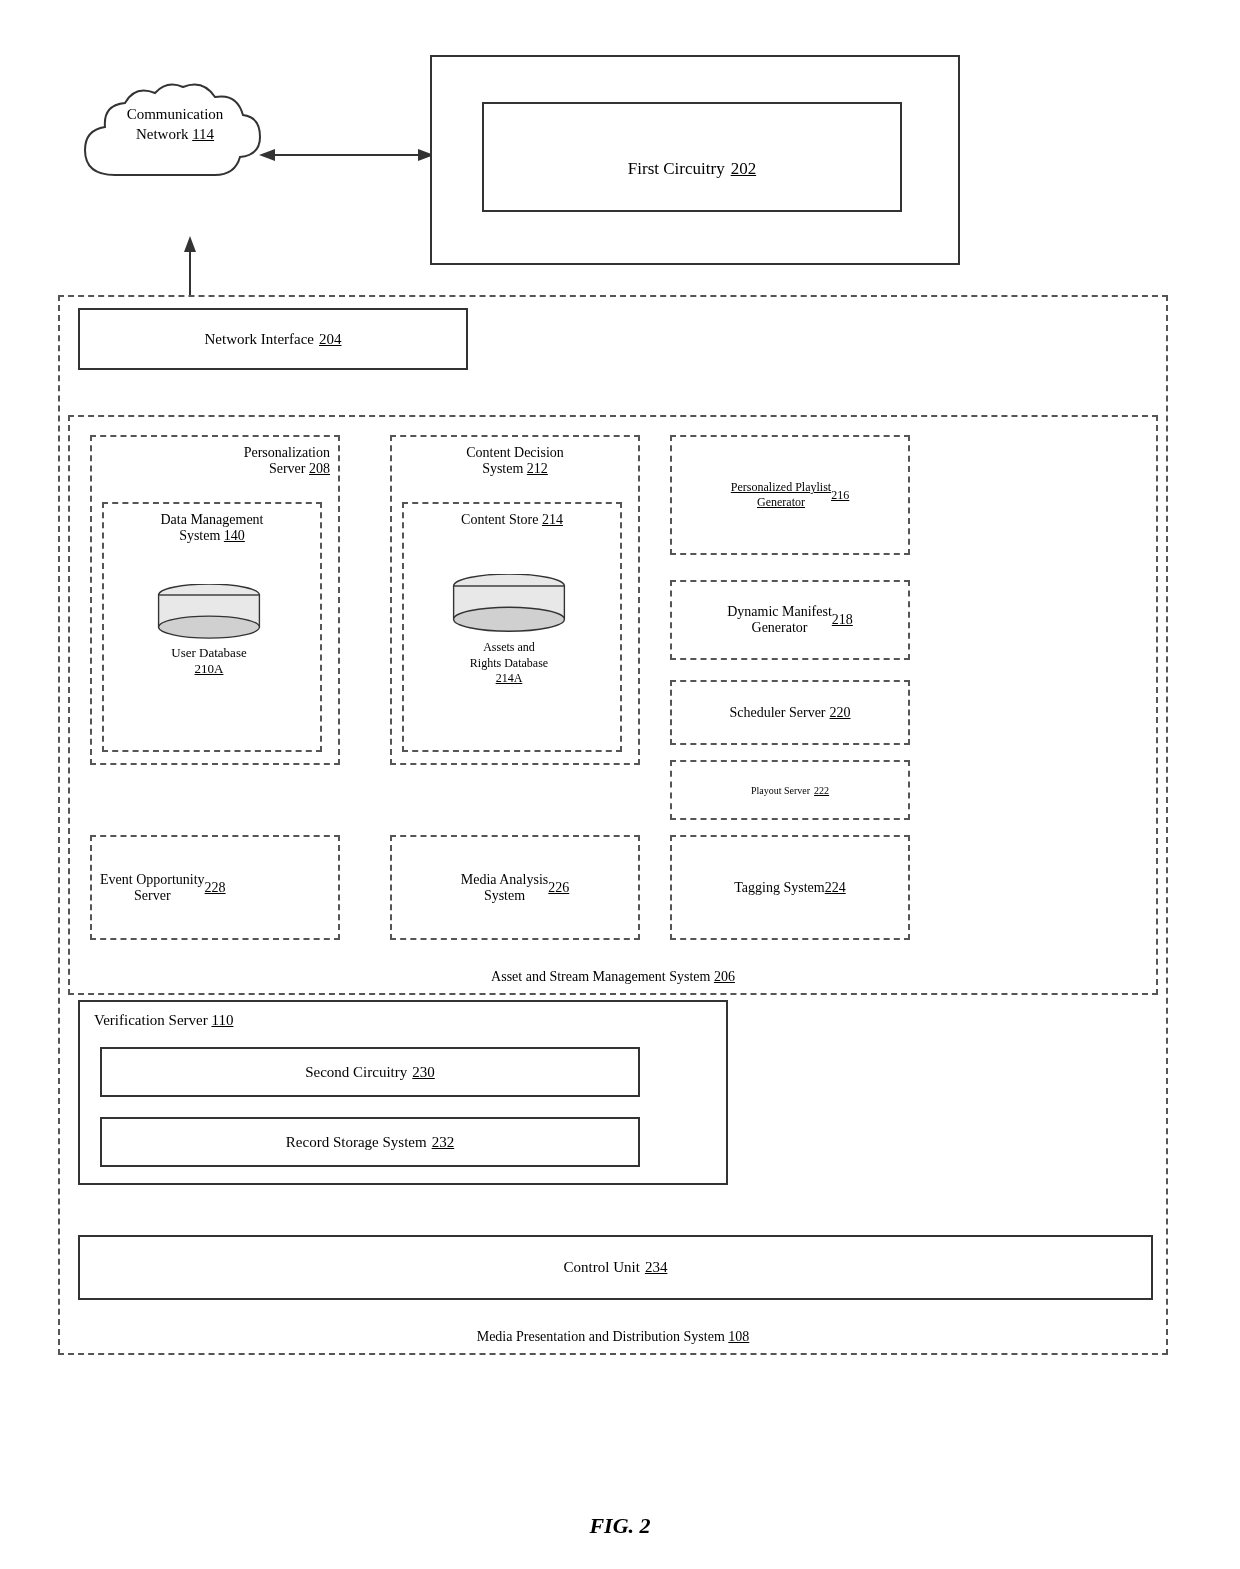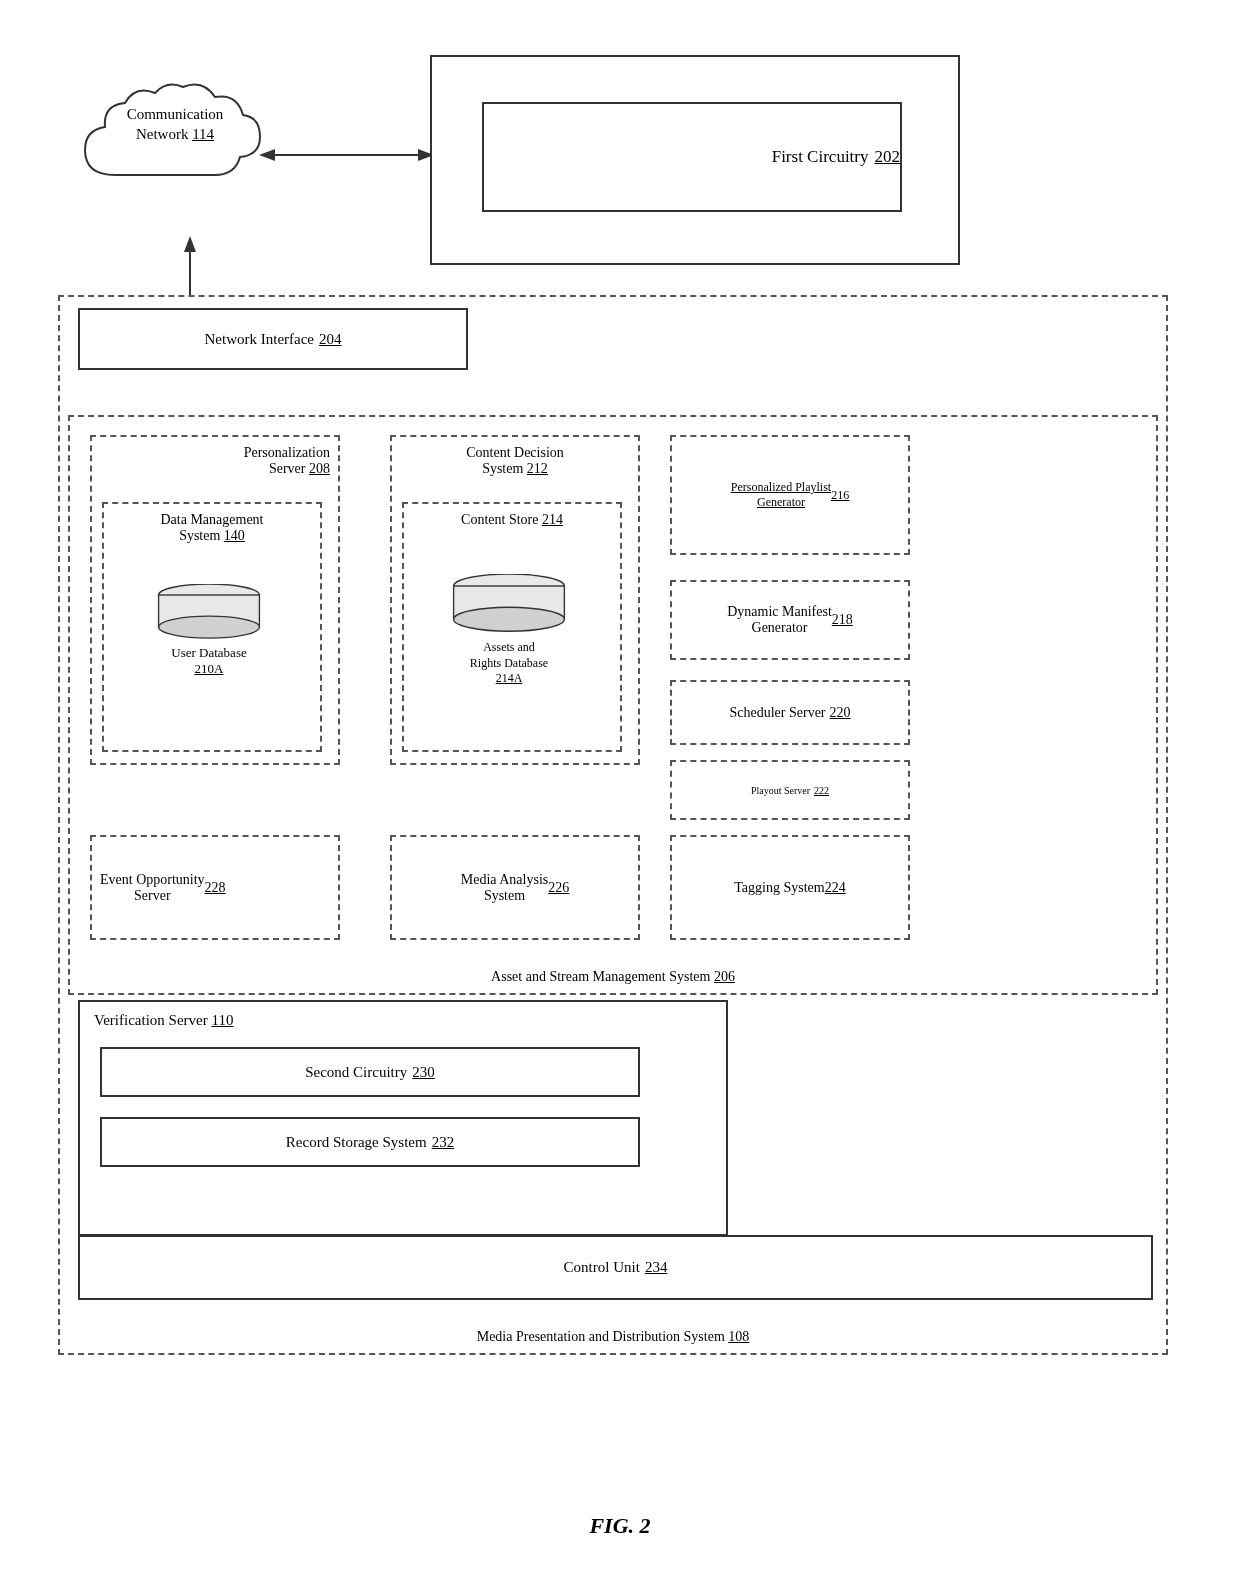--- a/index.html
+++ b/index.html
@@ -126,21 +126,21 @@
     <line x1="960" y1="1265" x2="870" y2="1265" stroke="#333" stroke-width="2" marker-end="url(#arrow)"></line>
 
     <line x1="70" y1="490" x2="115" y2="490" stroke="#333" stroke-width="2" marker-end="url(#arrow)"></line>
 
     <line x1="70" y1="640" x2="115" y2="640" stroke="#333" stroke-width="2" marker-end="url(#arrow)"></line>
   </svg>
 
   <div class="box-solid" style="left:430px;top:55px;width:530px;height:210px;">
 
     <div class="box-solid" style="left:50px;top:45px;width:420px;height:110px;position:absolute;">
-      <div style="display:flex;align-items:center;justify-content:flex-end;height:100%;font-size:17px;">
+      <div style="display:flex;align-items:center;justify-content:center;height:100%;font-size:17px;margin-top:12px;">
         First Circuitry <span class="underline" style="margin-left:6px;">202</span>
       </div>
     </div>
   </div>
 
   <div class="cloud-container" style="left:75px;top:75px;">
     <svg viewBox="0 0 200 130" width="200" height="130">
       <path d="M40,100 Q10,100 10,75 Q10,55 30,52 Q28,30 50,28 Q60,10 80,18 Q92,5 108,12 Q128,4 140,22 Q162,18 168,40 Q185,42 185,62 Q185,80 165,82 Q160,100 140,100 Z" fill="none" stroke="#333" stroke-width="2"></path>
     </svg>
     <div class="cloud-text" style="top:30px;font-size:15px;">
@@ -247,21 +247,21 @@
       Media Analysis<br>System <span class="underline">226</span>
     </div>
   </div>
 
   <div class="box-dashed" style="left:670px;top:835px;width:240px;height:105px;z-index:2;">
     <div style="display:flex;align-items:center;justify-content:center;height:100%;padding:8px;text-align:center;font-size:14px;">
       Tagging System <span class="underline">224</span>
     </div>
   </div>
 
-  <div class="box-solid" style="left:78px;top:1000px;width:650px;height:236px;z-index:2;">
+  <div class="box-solid" style="left:78px;top:1000px;width:650px;height:185px;z-index:2;">
     <div style="padding:10px 14px;font-size:15px;">
       Verification Server <span class="underline">110</span>
     </div>
 
     <div class="box-solid" style="position:absolute;left:20px;top:45px;width:540px;height:50px;">
       <div style="display:flex;align-items:center;justify-content:center;height:100%;font-size:15px;">
         Second Circuitry <span class="underline" style="margin-left:5px;">230</span>
       </div>
     </div>
 

